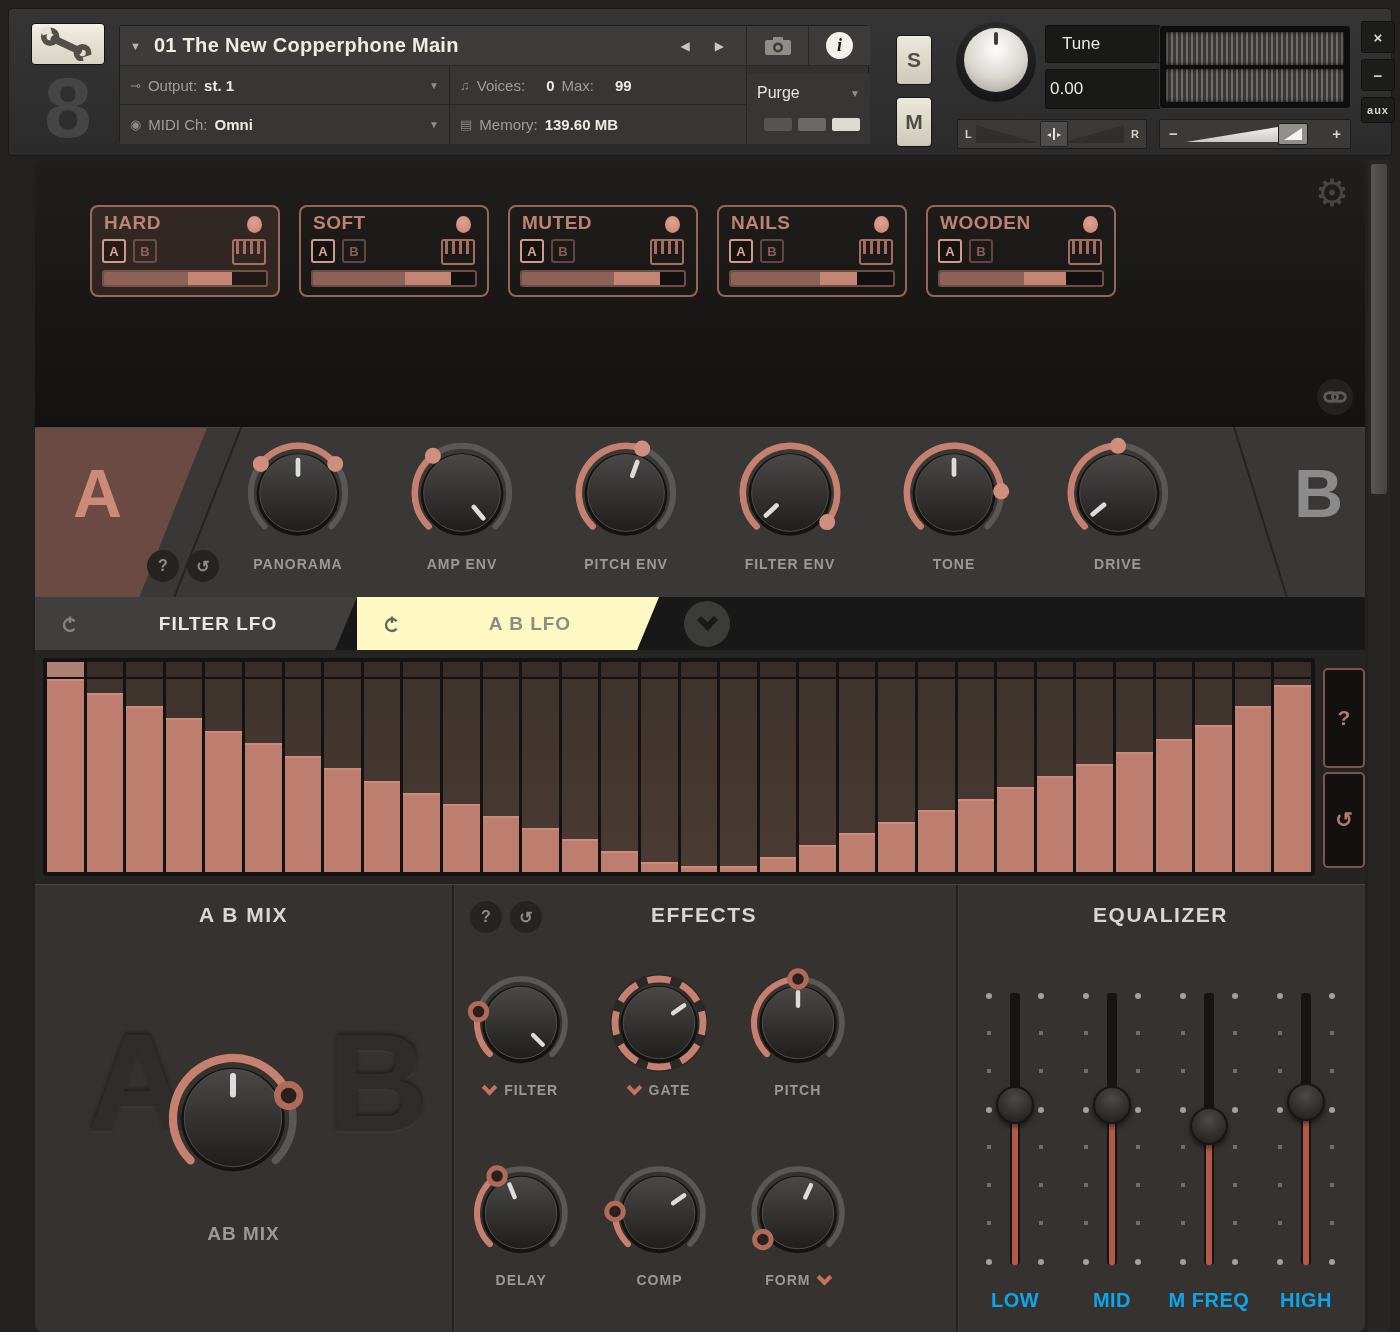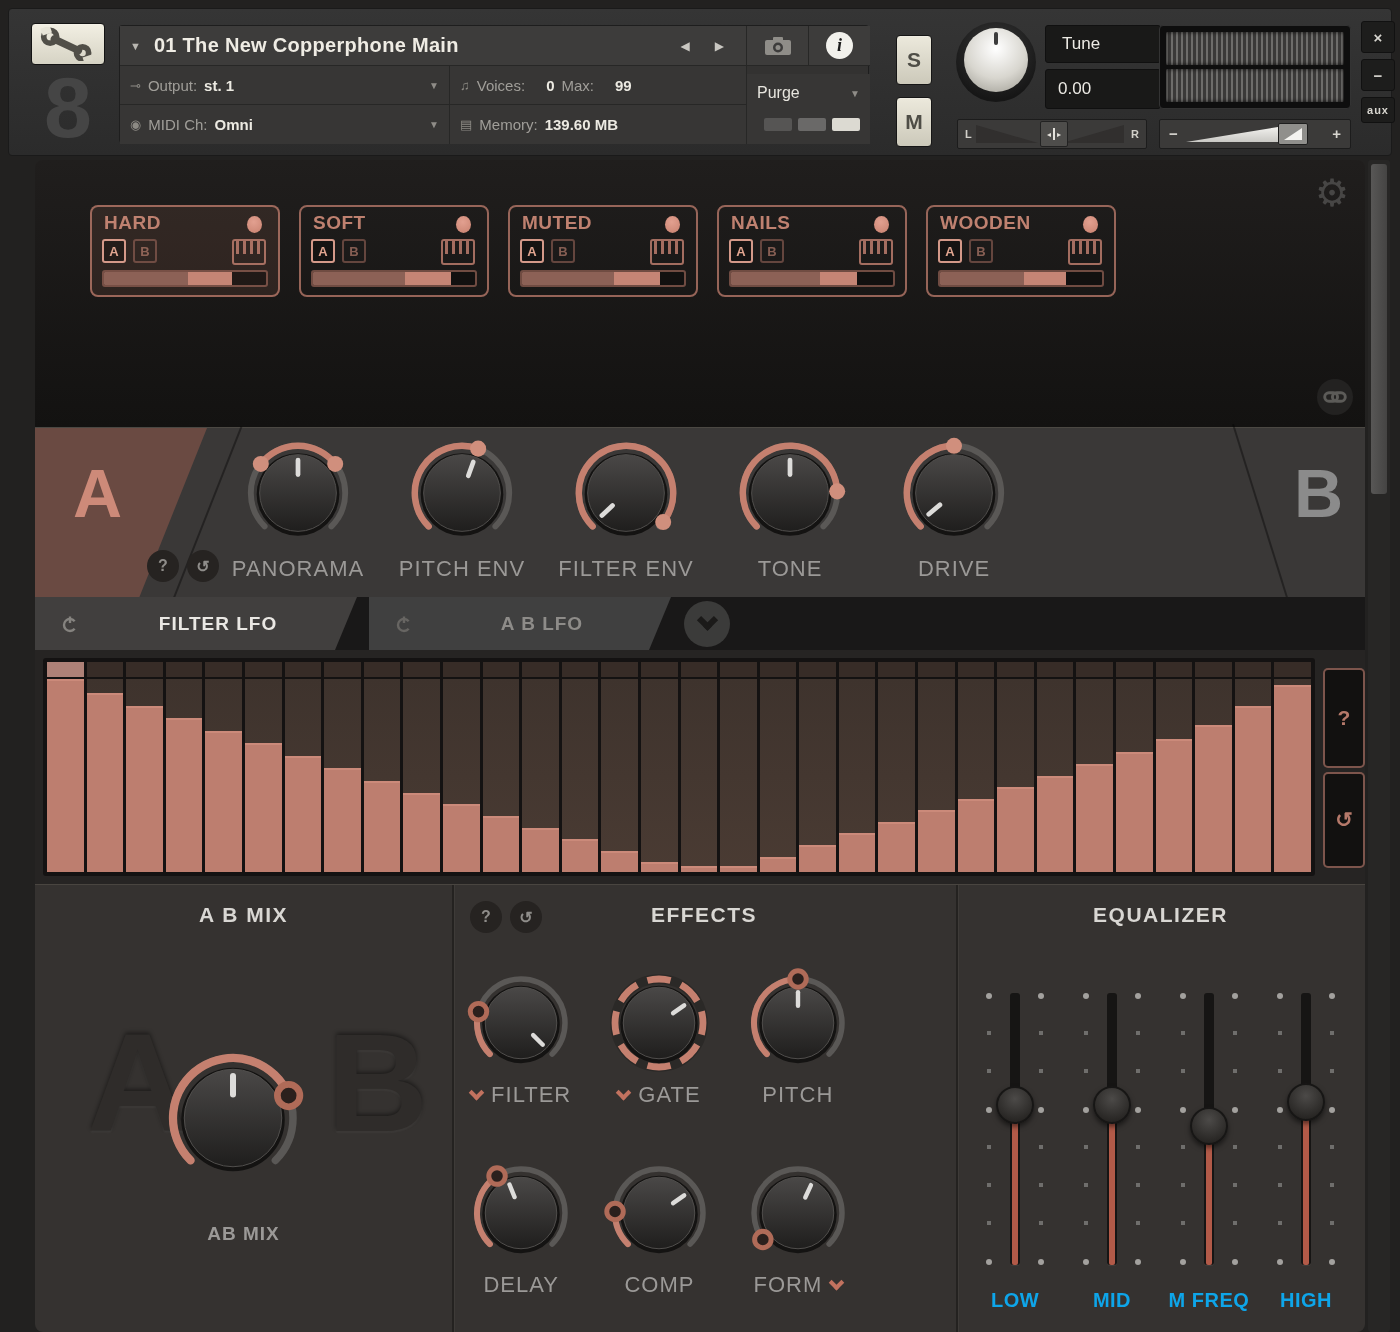--- a/index.html
+++ b/index.html
@@ -51,21 +51,21 @@
   #tune-knob { position:absolute; left:944px; top:10px; width:86px; height:86px; }
   #tune-ring { position:absolute; left:3px; top:3px; width:80px; height:80px; border-radius:50%;
     background:radial-gradient(circle at 50% 35%, #3a3a3a, #161616 75%); }
   #tune-ball { position:absolute; left:11px; top:9px; width:64px; height:64px; border-radius:50%;
     background:radial-gradient(circle at 50% 32%, #ffffff, #d8d6cf 55%, #9a988f 100%); }
   #tune-tick { position:absolute; left:41px; top:13px; width:4px; height:13px; background:#3c3c3c; border-radius:2px; }
 
   .dark-box { position:absolute; background:#191918; border-radius:3px; border:1px solid #101010;
     color:#eceae4; display:flex; align-items:center; }
   #tune-label-box { left:1036px; top:16px; width:116px; height:38px; font-size:17px; padding-left:16px; }
-  #tune-value-box { left:1036px; top:60px; width:116px; height:40px; font-size:17px; padding-left:12px; }
+  #tune-value-box { left:1036px; top:60px; width:116px; height:40px; font-size:17px; padding-left:4px; }
 
   .slider-box { position:absolute; height:30px; width:190px; background:#3b3a39; border:1px solid #1c1c1c;
     border-radius:2px; }
   #pan-slider { left:948px; top:110px; }
   .pan-letter { position:absolute; top:8px; font-size:11px; font-weight:bold; color:#d2d0ca; }
   .pan-wedge { position:absolute; top:5px; height:18px; background:#312f2e; }
   #pan-wedge-l { left:18px; width:62px; clip-path:polygon(0 0, 100% 100%, 0 100%); }
   #pan-wedge-r { right:22px; width:62px; clip-path:polygon(100% 0, 100% 100%, 0 100%); }
   #pan-handle { position:absolute; left:82px; top:1px; width:28px; height:26px; background:#4e4d4b;
     border:1px solid #222; border-radius:2px; display:flex; align-items:center; justify-content:center;
@@ -136,30 +136,30 @@
   #ab-b-label { position:absolute; right:22px; top:26px; font-size:68px; font-weight:bold; color:#8b8b8b; }
   .mini-circle { position:absolute; width:32px; height:32px; border-radius:50%; background:#262321;
     color:#8f8d8a; display:flex; align-items:center; justify-content:center; font-size:16px; font-weight:bold; }
   #ab-help { left:112px; top:122px; } #ab-reset { left:152px; top:122px; }
   #ab-knobs { position:absolute; left:188px; top:6px; display:flex; gap:14px; }
 
   .knob { display:flex; flex-direction:column; align-items:center; }
   #ab-knobs .knob { width:150px; }
   .knob-svg { line-height:0; }
   .knob-label-row { display:flex; align-items:center; gap:9px; margin-top:4px; }
-  .knob-label { font-size:22px; font-weight:normal; color:#9b9997; letter-spacing:1px; white-space:nowrap; }
+  .knob-label { font-size:14px; font-weight:bold; color:#9b9997; letter-spacing:1px; white-space:nowrap; }
   .chev { width:11px; height:11px; border-left:4px solid #c2725f; border-bottom:4px solid #c2725f;
     transform:rotate(-45deg) translate(2px,-2px); display:none; }
   .chev.show { display:inline-block; }
 
   
   #tab-zone { position:absolute; left:0; top:437px; width:1330px; height:53px; background:#191818; }
   .lfo-tab { position:absolute; top:0; height:53px; display:flex; align-items:center; }
   #tab-0 { left:0; width:322px; background:#413f3e; clip-path:polygon(0 0,100% 0,calc(100% - 22px) 100%,0 100%); }
-  #tab-1 { left:334px; width:302px; background:#404040; clip-path:polygon(0 0,100% 0,calc(100% - 22px) 100%,0 100%);justify-content:flex-end; }
+  #tab-1 { left:322px; width:302px; background:#fef9c3; clip-path:polygon(0 0,100% 0,calc(100% - 22px) 100%,0 100%);justify-content:flex-end; }
   .tab-label { flex:1; text-align:center; font-size:19px; font-weight:bold; letter-spacing:1px; }
   #tab-0 .tab-label { color:#eae8e4; } #tab-1 .tab-label { color:#8e8c89; }
   .power-ico { margin-left:26px; line-height:0; }
   #tab-chevron { position:absolute; left:649px; top:4px; width:46px; height:46px; border-radius:50%;
     background:#3b3b3a; display:flex; align-items:center; justify-content:center; }
   #tab-chevron i { width:15px; height:15px; border-left:6px solid #1b1a19; border-bottom:6px solid #1b1a19;
     transform:rotate(-45deg) translate(3px,-3px); }
 
   
   #seq-zone { position:absolute; left:0; top:490px; width:1330px; height:234px; background:#262423; }
@@ -431,20 +431,41 @@
                 <circle cx="21.80589242976272" cy="29.940778364628926" r="8.024000000000001" fill="#d08f7d"></circle>
                 <circle cx="96.19410757023728" cy="29.940778364628926" r="8.024000000000001" fill="#d08f7d"></circle>
               </svg></div>
     <div class="knob-label-row">
 
       <span class="knob-label">PANORAMA</span>
 
     </div>
   </div>
 
+  <div class="knob">
+    <div class="knob-svg"><svg width="118" height="118" viewBox="0 0 118 118">
+                <defs>
+                  <linearGradient id="kg1" x1="0" y1="0" x2="0" y2="1">
+                    <stop offset="0" stop-color="#4a4847"></stop>
+                    <stop offset="1" stop-color="#1f1e1d"></stop>
+                  </linearGradient>
+                </defs>
+                <path d="M 25.62 92.38 A 47.2 47.2 0 1 1 92.38 92.38" stroke="#5a5856" stroke-width="5.9" fill="none" stroke-linecap="round"></path>
+                <path d="M 25.62 92.38 A 47.2 47.2 0 0 1 29.94 21.81" stroke="#c5806f" stroke-width="6.49" fill="none" stroke-linecap="round"></path>
+                <circle cx="59" cy="60.5" r="41.35" fill="#141312"></circle>
+                <circle cx="59" cy="59" r="38.35" fill="url(#kg1)" stroke="#504e4c" stroke-width="1"></circle>
+                <line x1="70.83243431910982" y1="73.10134610893415" x2="80.19977815507175" y2="84.26491177850701" stroke="#dddcda" stroke-width="4.72" stroke-linecap="round"></line>
+                <circle cx="29.940778364628933" cy="21.80589242976272" r="8.024000000000001" fill="#d08f7d"></circle>
+              </svg></div>
+    <div class="knob-label-row">
+
+      <span class="knob-label">AMP ENV</span>
+
+    </div>
+  </div>
 
   <div class="knob">
     <div class="knob-svg"><svg width="118" height="118" viewBox="0 0 118 118">
                 <defs>
                   <linearGradient id="kg2" x1="0" y1="0" x2="0" y2="1">
                     <stop offset="0" stop-color="#4a4847"></stop>
                     <stop offset="1" stop-color="#1f1e1d"></stop>
                   </linearGradient>
                 </defs>
                 <path d="M 25.62 92.38 A 47.2 47.2 0 1 1 92.38 92.38" stroke="#5a5856" stroke-width="5.9" fill="none" stroke-linecap="round"></path>

